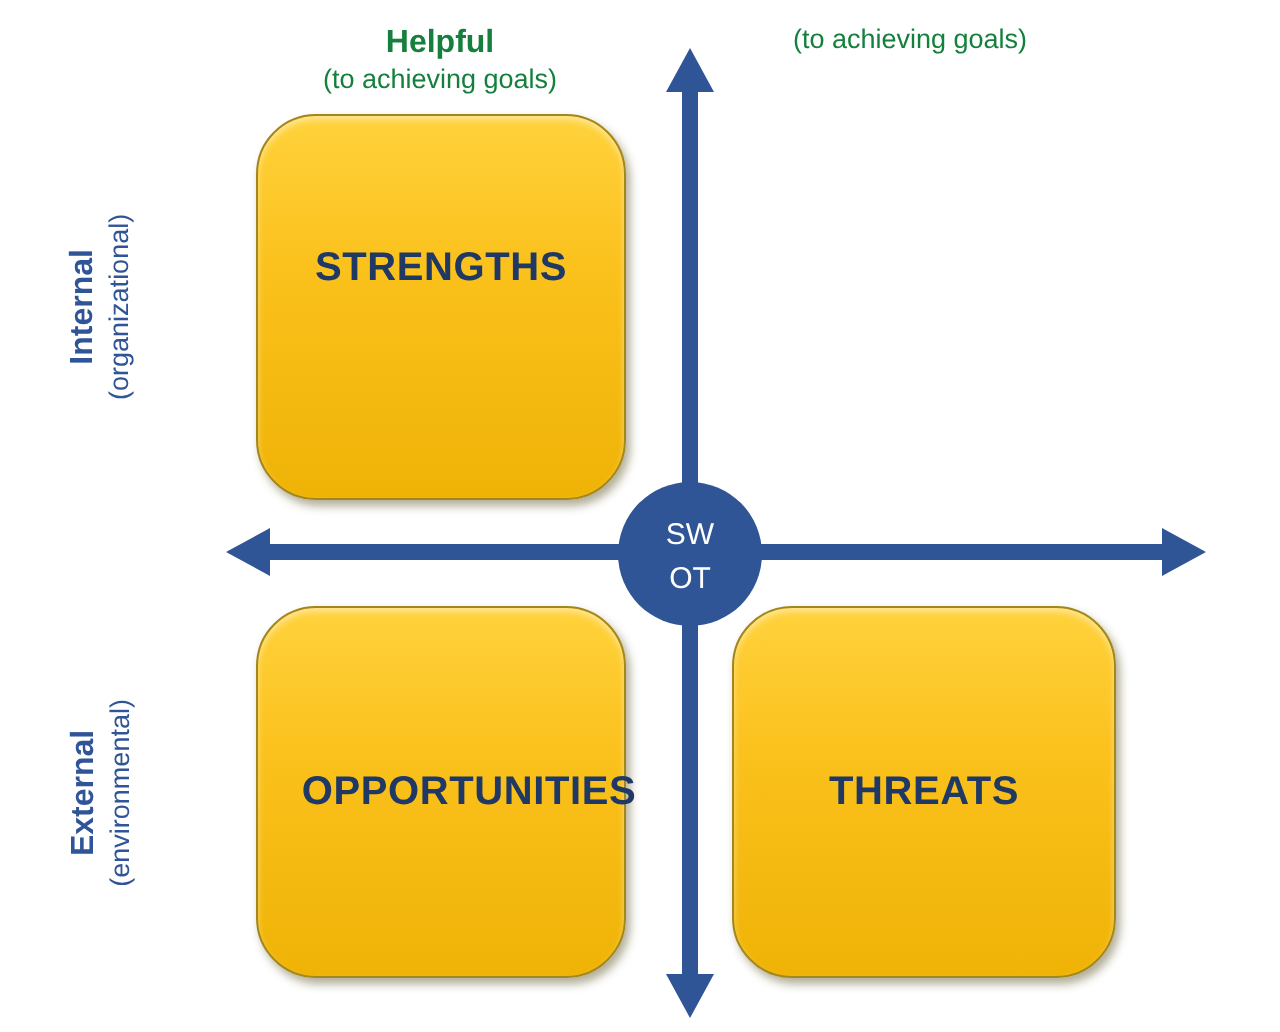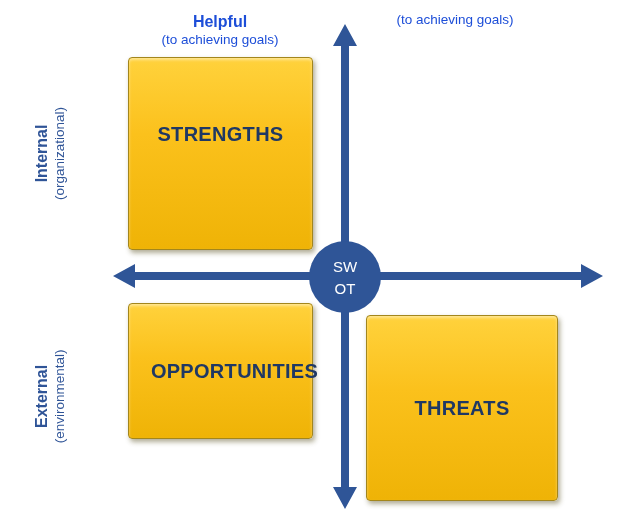--- a/index.html
+++ b/index.html
@@ -6,53 +6,53 @@
   .canvas{
     position:relative;
     width:640px;height:516px;
     background:#ffffff;
     font-family:"Liberation Sans", sans-serif;
     overflow:hidden;
   }
   
   .top-label{
     position:absolute;top:12px;width:200px;
-    text-align:center;color:#1d4ed8;line-height:1.25;
+    text-align:center;color:#15803d;line-height:1.25;
   }
   .top-label.helpful{left:120px;}
   .top-label.harmful{left:355px;}
   .lbl-bold{font-weight:bold;font-size:16px;}
   .lbl-sub{font-size:13.5px;}
   
   .side-label{
     position:absolute;left:8px;width:86px;
     display:flex;align-items:center;justify-content:center;
     color:#2F5497;
   }
   .side-label.internal{top:57px;height:193px;}
   .side-label.external{top:303px;height:186px;}
   .side-label .rot{
     transform:rotate(-90deg);
     white-space:nowrap;text-align:center;line-height:1.25;
   }
   
   .qbox{
     position:absolute;
-    border-radius:4px;
+    border-radius:30px;
     background:linear-gradient(180deg,#FFD23C 0%,#FBC11C 40%,#EFB306 100%);
     border:1.5px solid #A3861C;
     box-shadow:2px 3px 5px rgba(80,70,20,0.45), inset 0 2px 3px rgba(255,255,255,0.45);
     display:flex;align-items:center;justify-content:center;
     color:#1F3864;font-weight:bold;font-size:20px;letter-spacing:0.3px;
     box-sizing:border-box;
   }
   .qbox.tl{left:128px;top:57px;width:185px;height:193px;}
   .qbox.tr{left:366px;top:57px;width:192px;height:193px;}
-  .qbox.bl{left:128px;top:303px;width:185px;height:136px;padding-left:28px;}
-  .qbox.br{left:366px;top:303px;width:192px;height:186px;margin-top:12px;}
+  .qbox.bl{left:128px;top:303px;width:185px;height:186px;padding-left:28px;}
+  .qbox.br{left:366px;top:303px;width:192px;height:186px;}
   .qbox.tl .qtext,.qbox.tr .qtext{position:relative;top:-19px;}
   
   .overlay{
     position:absolute;left:0;top:0;width:640px;height:516px;
     pointer-events:none;
   }
   .badge-text{
     fill:#ffffff;font-family:"Liberation Sans",sans-serif;
     font-size:15px;text-anchor:middle;
   }

